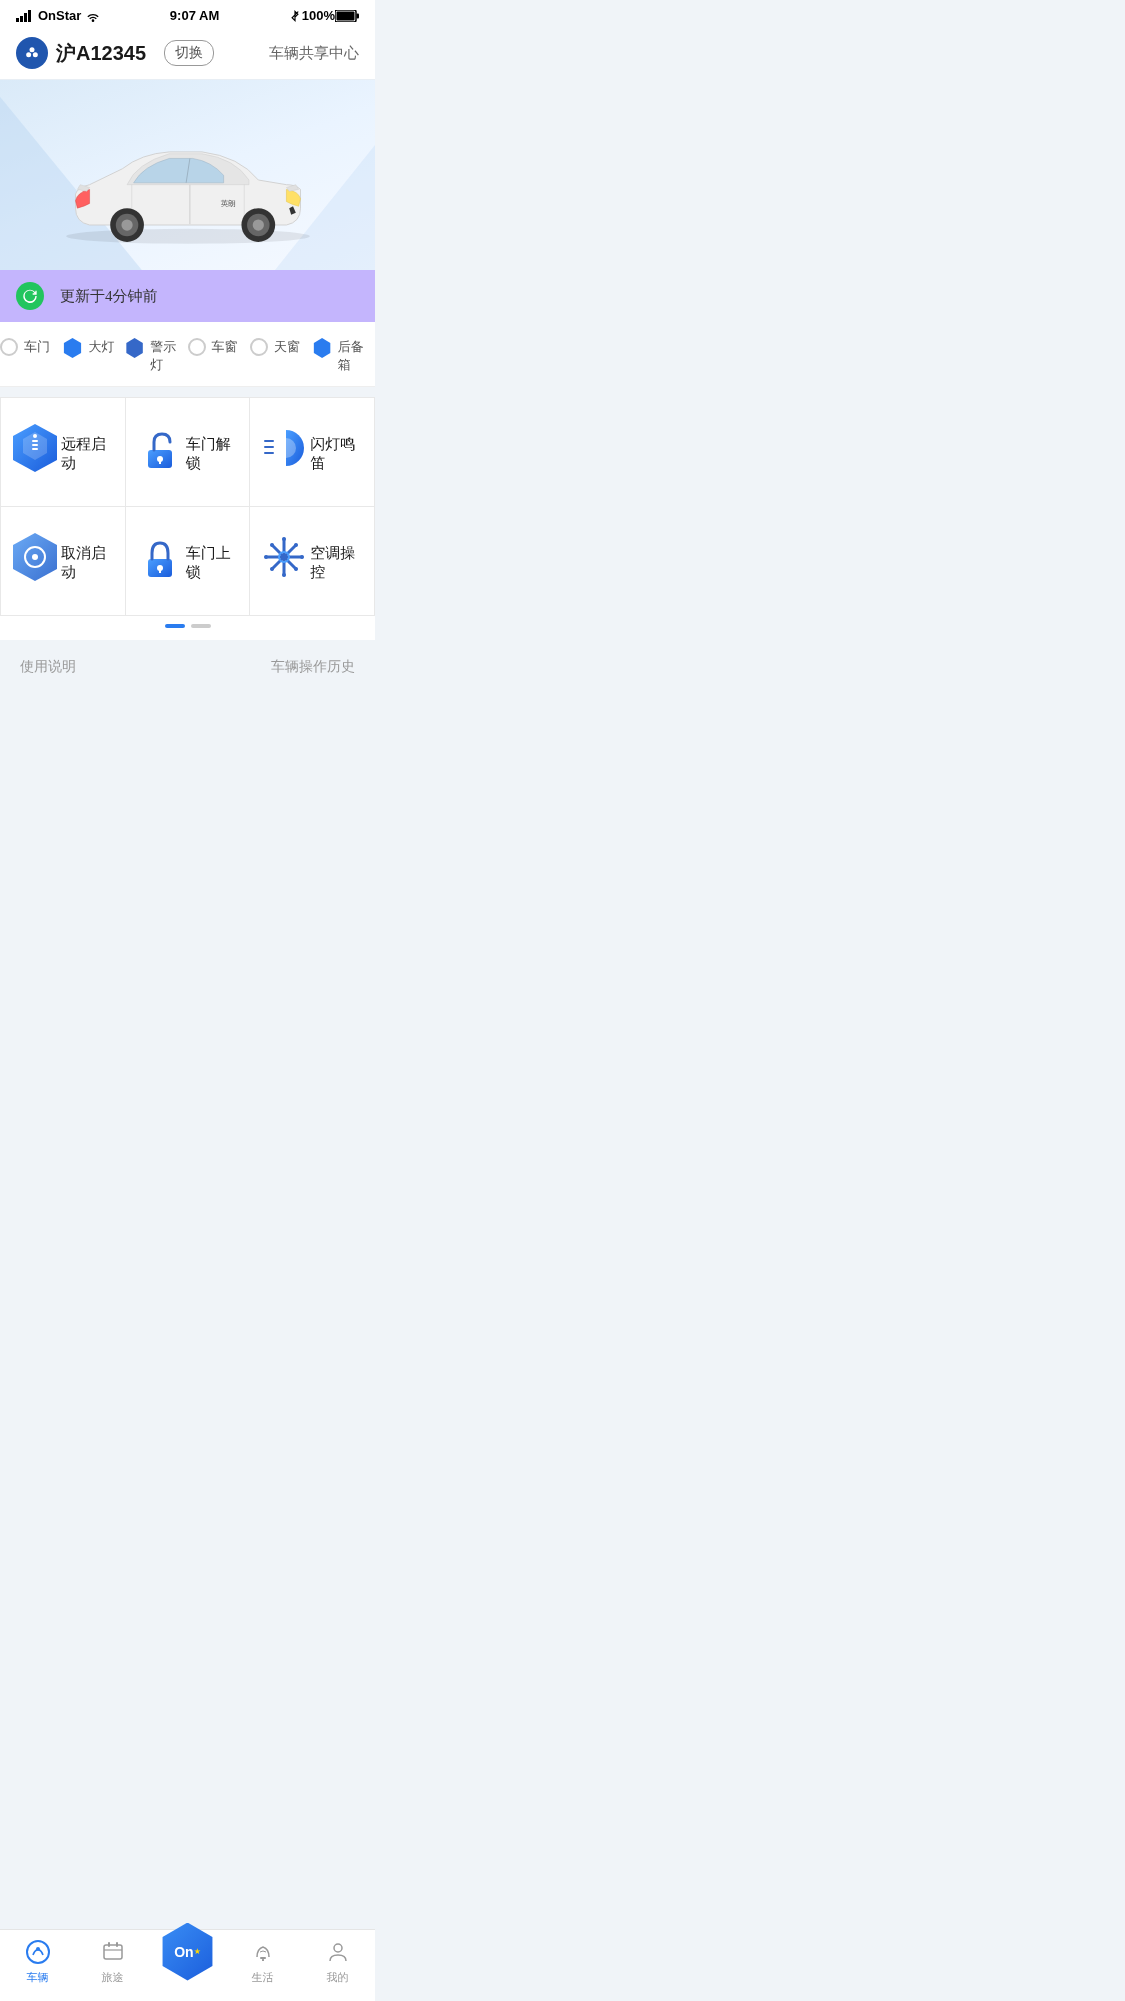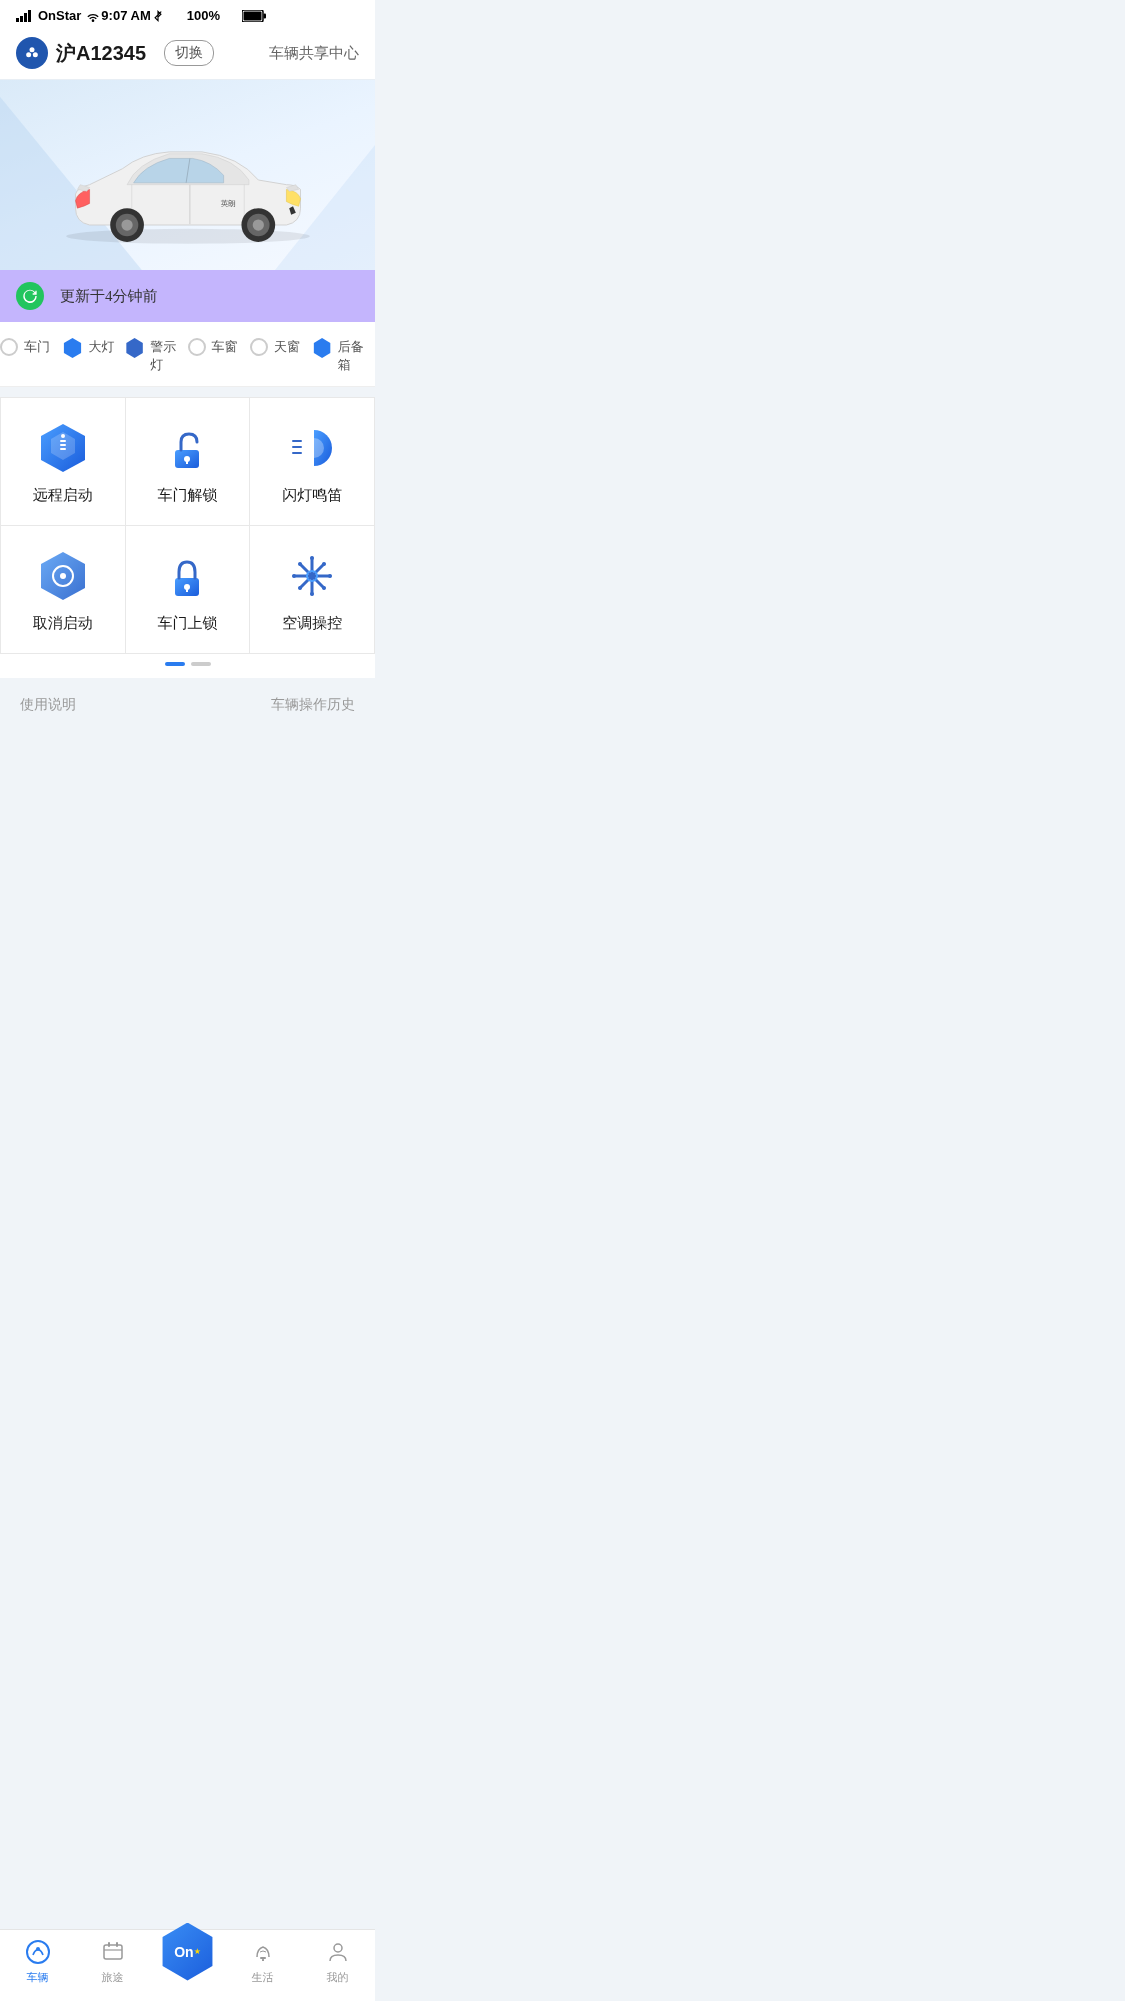--- a/index.html
+++ b/index.html
@@ -9,28 +9,29 @@
       min-height: 667px;
       font-family: -apple-system, 'PingFang SC', 'Helvetica Neue', sans-serif;
       background: #f0f4f8;
       overflow-x: hidden;
     }
 
     
     .status-bar {
       background: #fff;
       display: flex;
+      justify-content: space-between;
       align-items: center;
       padding: 8px 16px 4px;
       font-size: 13px;
       font-weight: 600;
     }
     .status-left { display: flex; align-items: center; gap: 4px; }
     .status-center { font-weight: 600; }
-    .status-right { display: flex; align-items: center; gap: 22px; }
+    .status-right { display: flex; align-items: center; gap: 0; }
 
     
     .header {
       background: #fff;
       display: flex;
       align-items: center;
       padding: 10px 16px;
       border-bottom: 1px solid #e8eef4;
     }
     .header-logo {
@@ -165,21 +166,21 @@
     .control-grid {
       background: #fff;
       margin-top: 10px;
       display: grid;
       grid-template-columns: 1fr 1fr 1fr;
       border-top: 1px solid #e8e8e8;
       border-left: 1px solid #e8e8e8;
     }
     .control-item {
       display: flex;
-      flex-direction: column;
+      flex-direction: row;
       align-items: center;
       justify-content: center;
       padding: 24px 8px 20px;
       border-right: 1px solid #e8e8e8;
       border-bottom: 1px solid #e8e8e8;
       cursor: pointer;
       background: #fff;
     }
     .control-icon {
       width: 52px; height: 52px;

